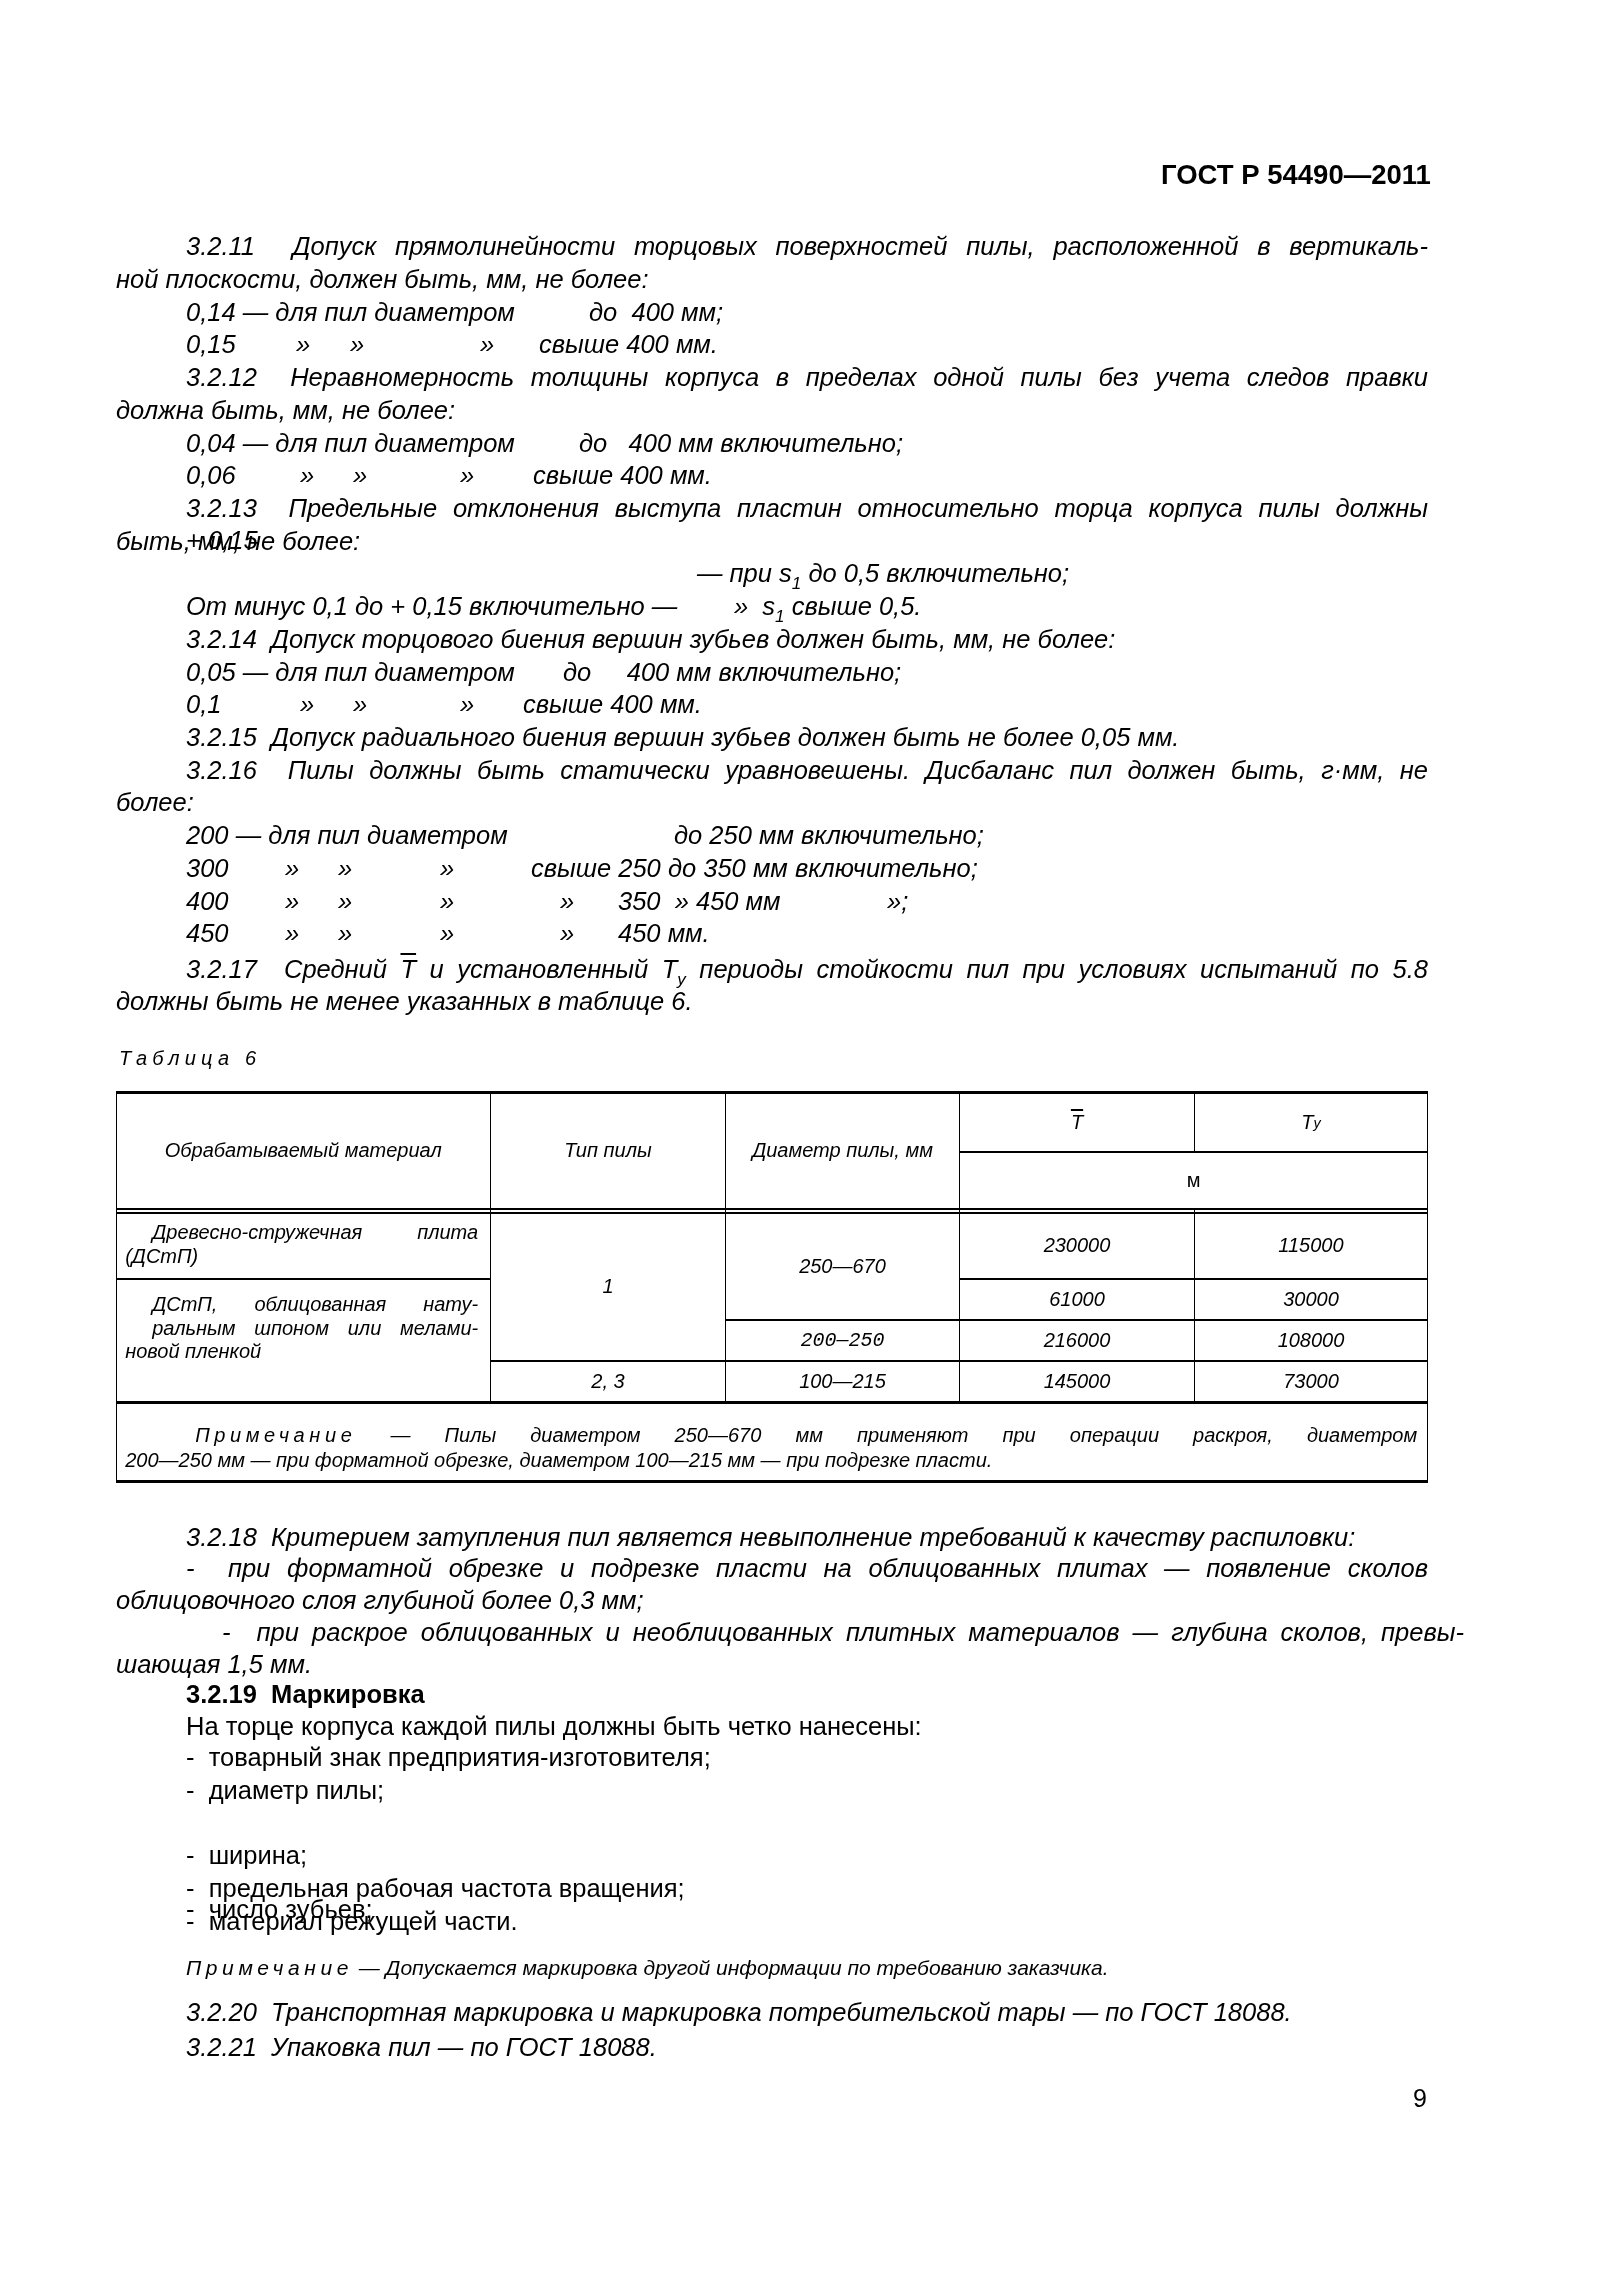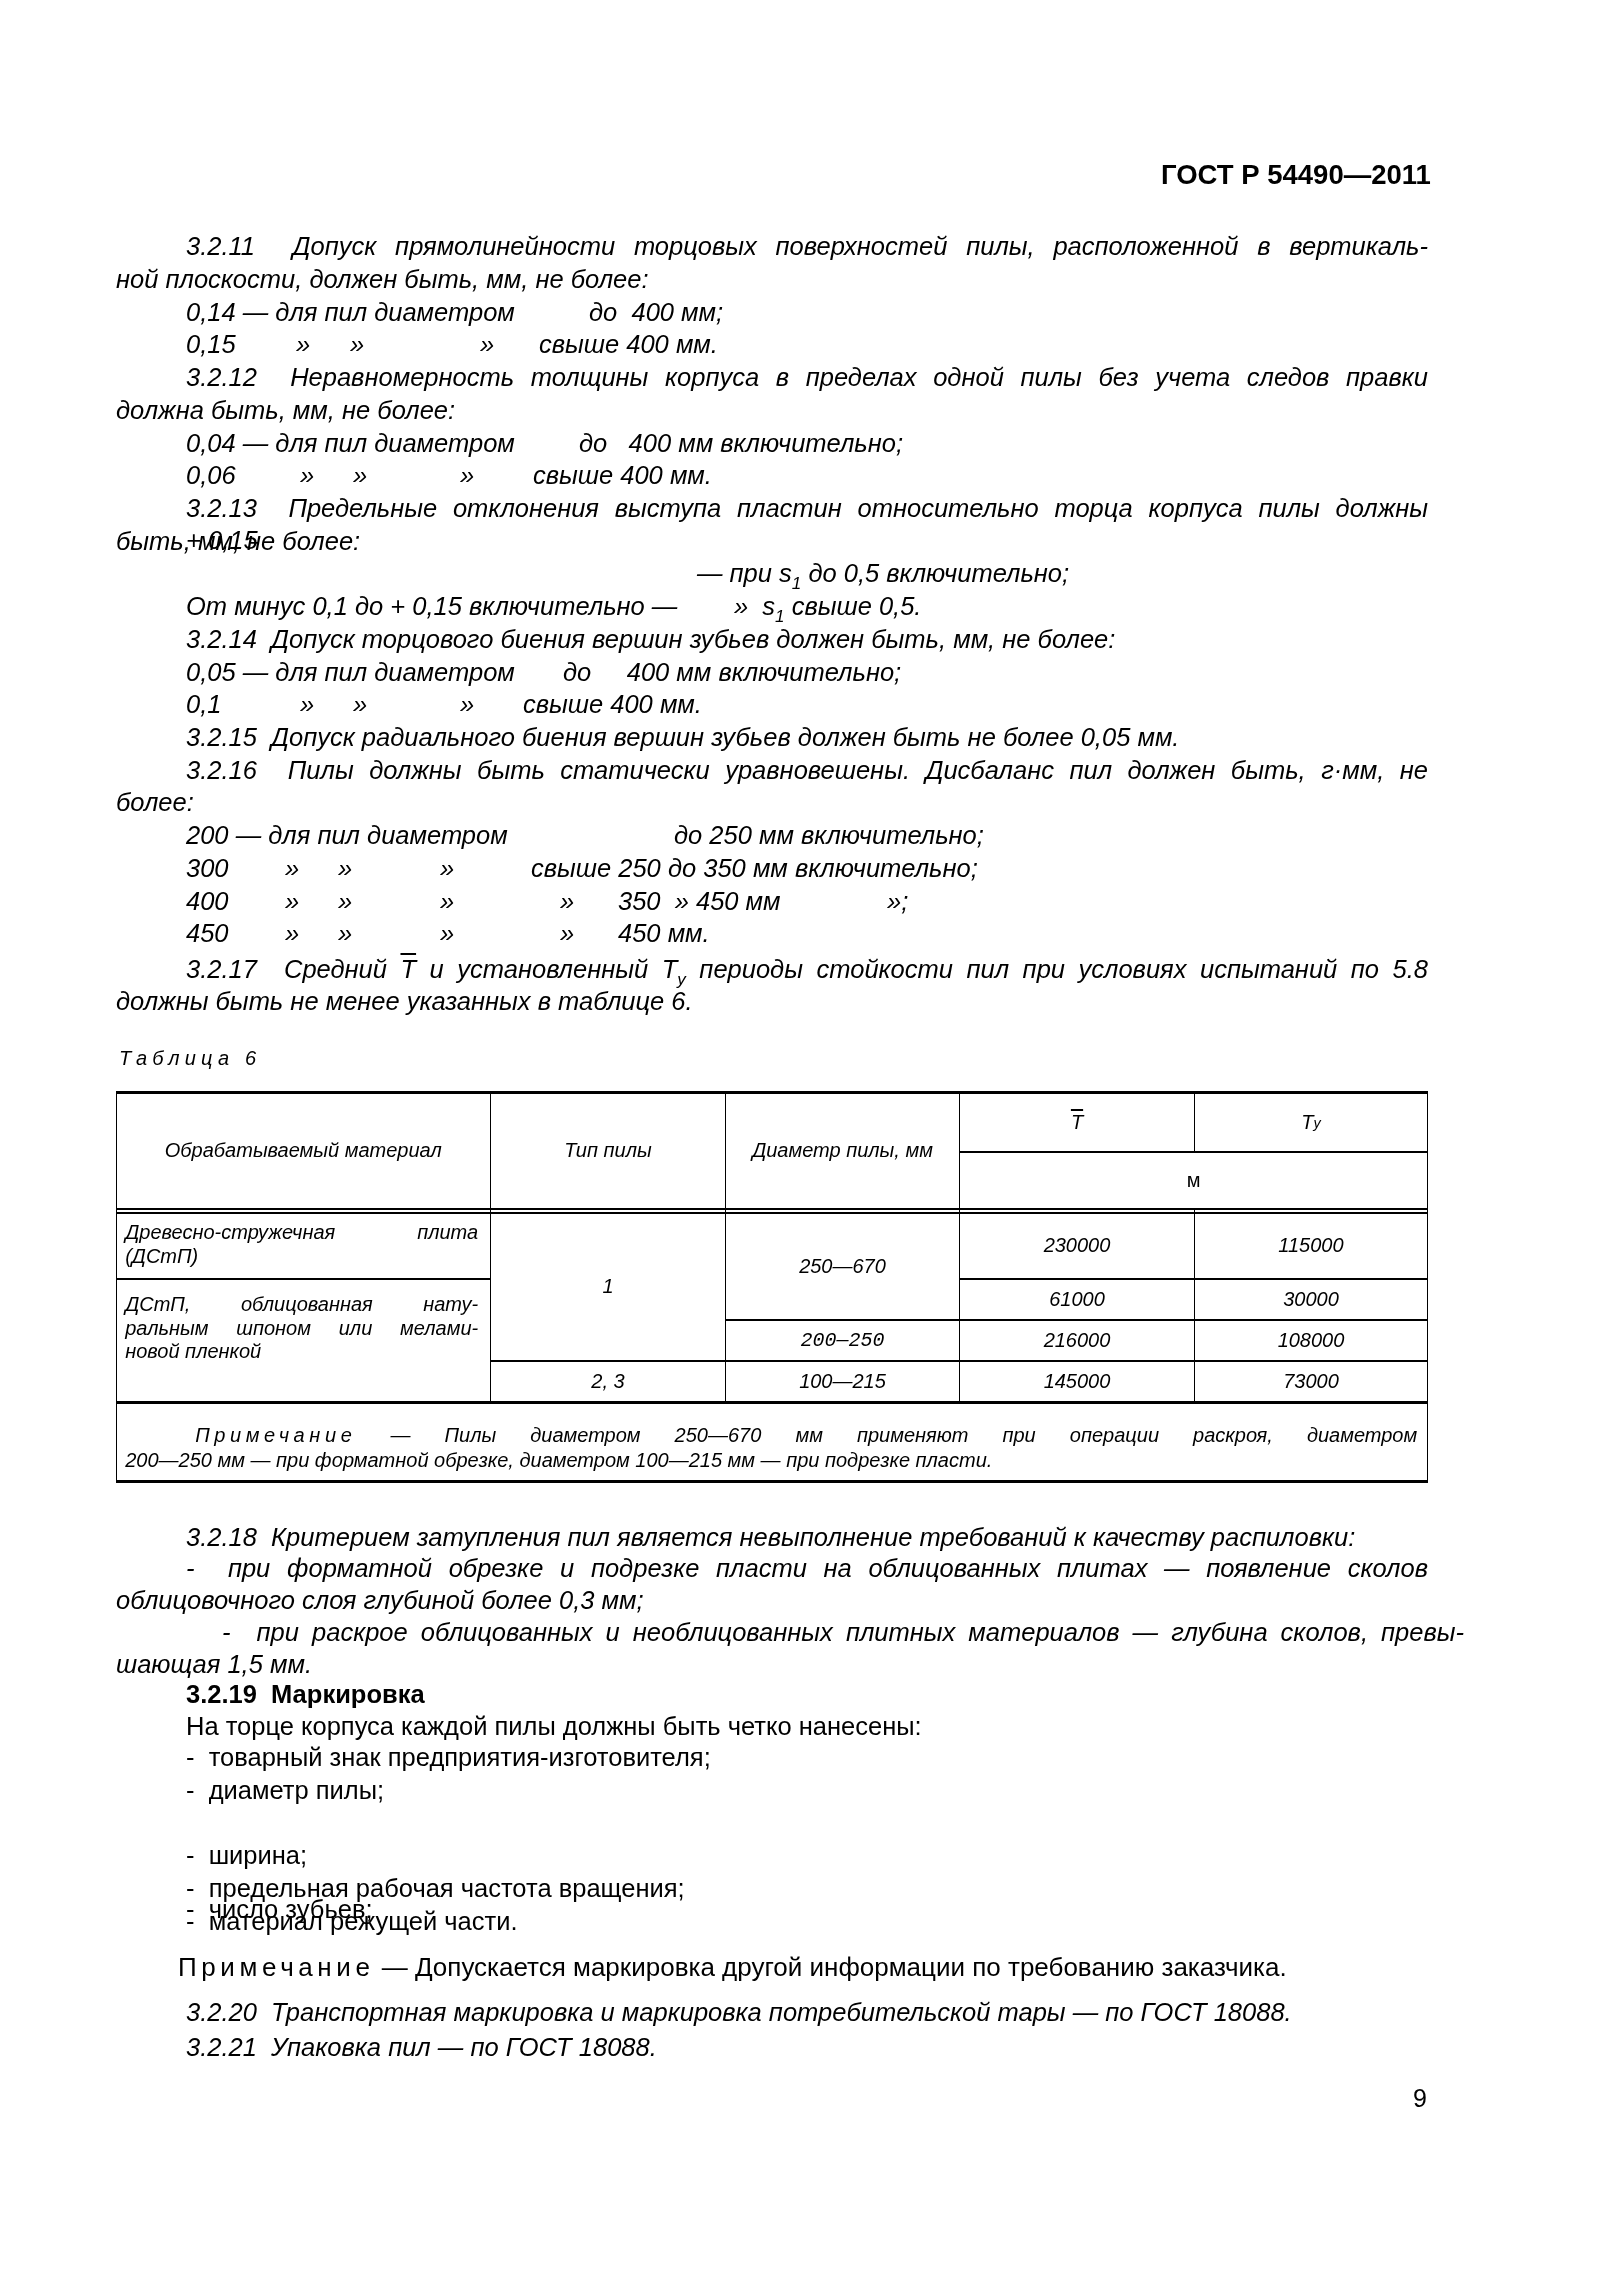--- a/index.html
+++ b/index.html
@@ -12,25 +12,25 @@
     .hdr { position: absolute; left: 1161px; top: 161px; font-family: "Liberation Sans", sans-serif; font-weight: bold; font-size: 27.5px; line-height: 27.5px; white-space: pre; }
     .pagenum { position: absolute; left: 1413px; top: 2086px; font-family: "Liberation Sans", sans-serif; font-size: 25px; line-height: 25px; }
     sub.s { font-size: 17px; vertical-align: -6.5px; line-height: 0; }
     .ov { text-decoration: overline; }
     
     .tbl-caption { position: absolute; left: 119px; top: 1048px; font-family: "Liberation Sans", sans-serif; font-style: italic; font-size: 20px; line-height: 20px; letter-spacing: 5.2px; white-space: pre; }
     .tbl { position: absolute; left: 116px; top: 1091px; width: 1312px; height: 391px; }
     .hl, .vl { position: absolute; background: #000; }
     .cell { position: absolute; display: flex; align-items: center; justify-content: center; text-align: center; font-family: "Liberation Sans", sans-serif; font-style: italic; font-size: 20px; line-height: 23.6px; }
     .mat-text { font-family: "Liberation Sans", sans-serif; font-style: italic; font-size: 20px; line-height: 23.6px; position: absolute; left: 9.2px; width: 353px; }
-    .mat-text .j { display: block; text-align: justify; text-align-last: justify; }
+    .mat-text .j { display: block; text-align: justify; text-align-last: justify; margin-left: 27px; }
     .note-in { position: absolute; left: 9.2px; width: 1292px; font-family: "Liberation Sans", sans-serif; font-style: italic; font-size: 20px; line-height: 25px; }
     .note-in .j { display: block; text-align: justify; text-align-last: justify; }
     .spaced { letter-spacing: 4.6px; }
-    .note2 { position: absolute; left: 178px; top: 1957px; font-family: "Liberation Sans", sans-serif; font-size: 26px; line-height: 21px; white-space: pre; }
+    .note2 { position: absolute; left: 186px; top: 1957px; font-family: "Liberation Sans", sans-serif; font-size: 21px; line-height: 21px; white-space: pre; font-style: italic; }
   </style>
 </head>
 <body>
 
 <div class="page">
 
   <div class="hdr">ГОСТ Р 54490—2011</div>
 
   <div class="ln just" style="left:186px; top:234px; width:1242px;">3.2.11  Допуск прямолинейности торцовых поверхностей пилы, расположенной в вертикаль-</div>
   <div class="ln" style="left:116px; top:267px;">ной плоскости, должен быть, мм, не более:</div>

